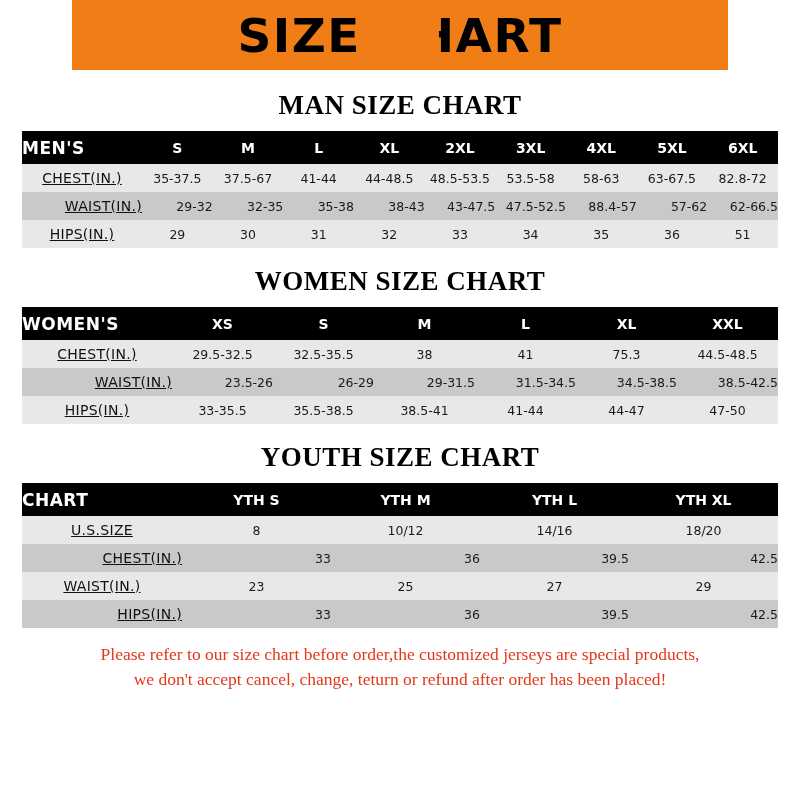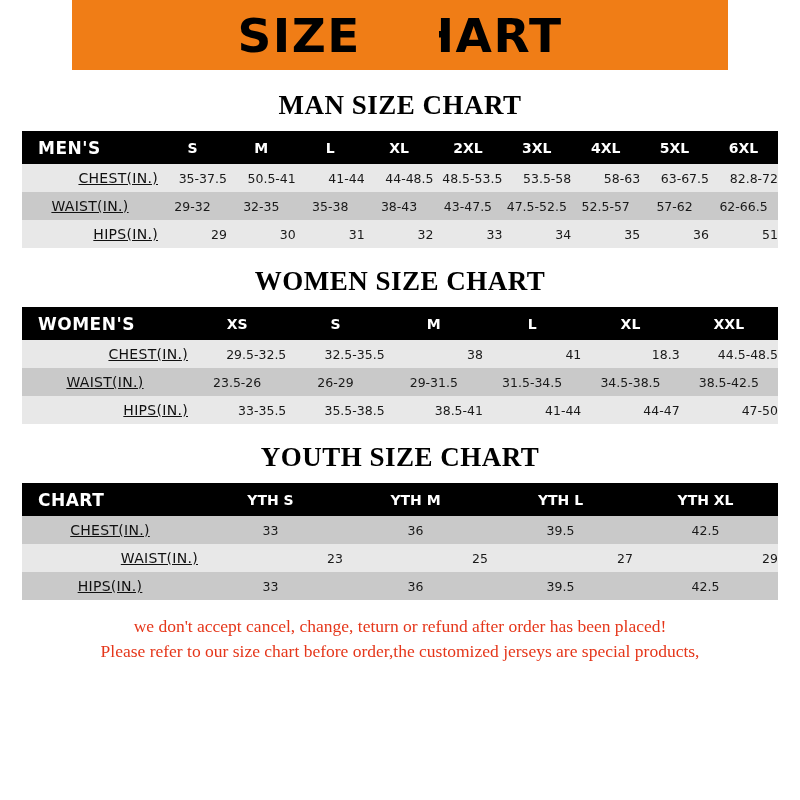--- a/index.html
+++ b/index.html
@@ -94,32 +94,31 @@
   }
   table.size-table thead th {
     background: #000000;
     color: #ffffff;
     font-weight: bold;
     height: 33px;
     font-size: 14px;
   }
   table.size-table thead th.rowlabel {
     text-align: left;
-    padding-left: 16px;
     font-size: 17px;
     letter-spacing: 0.5px;
   }
   table.size-table tbody td.rowlabel {
     font-size: 14px;
     letter-spacing: 0.3px;
     color: #111111;
     text-decoration: underline;
   }
-  tr.light td { background: #e8e8e8; text-align: right; }
-  tr.dark td { background: #c9c9c9; }
+  tr.light td { background: #e8e8e8; }
+  tr.dark td { background: #c9c9c9; text-align: right; }
 
   .men-table td.rowlabel,
   .men-table th.rowlabel { width: 120px; }
   .women-table td.rowlabel,
   .women-table th.rowlabel { width: 150px; }
   .youth-table td.rowlabel,
   .youth-table th.rowlabel { width: 160px; }
 
   .footer-note {
     margin-top: 14px;
@@ -158,38 +157,38 @@
           <th>3XL</th>
           <th>4XL</th>
           <th>5XL</th>
           <th>6XL</th>
         </tr>
       </thead>
       <tbody>
         <tr class="light">
           <td class="rowlabel">CHEST(IN.)</td>
           <td>35-37.5</td>
-          <td>50.5-41</td>
+          <td>37.5-67</td>
           <td>41-44</td>
           <td>44-48.5</td>
           <td>48.5-53.5</td>
           <td>53.5-58</td>
           <td>58-63</td>
           <td>63-67.5</td>
           <td>82.8-72</td>
         </tr>
         <tr class="dark">
           <td class="rowlabel">WAIST(IN.)</td>
           <td>29-32</td>
           <td>32-35</td>
           <td>35-38</td>
           <td>38-43</td>
           <td>43-47.5</td>
           <td>47.5-52.5</td>
-          <td>52.5-57</td>
+          <td>88.4-57</td>
           <td>57-62</td>
           <td>62-66.5</td>
         </tr>
         <tr class="light">
           <td class="rowlabel">HIPS(IN.)</td>
           <td>29</td>
           <td>30</td>
           <td>31</td>
           <td>32</td>
           <td>33</td>
@@ -214,21 +213,21 @@
           <th>XXL</th>
         </tr>
       </thead>
       <tbody>
         <tr class="light">
           <td class="rowlabel">CHEST(IN.)</td>
           <td>29.5-32.5</td>
           <td>32.5-35.5</td>
           <td>38</td>
           <td>41</td>
-          <td>18.3</td>
+          <td>75.3</td>
           <td>44.5-48.5</td>
         </tr>
         <tr class="dark">
           <td class="rowlabel">WAIST(IN.)</td>
           <td>23.5-26</td>
           <td>26-29</td>
           <td>29-31.5</td>
           <td>31.5-34.5</td>
           <td>34.5-38.5</td>
           <td>38.5-42.5</td>
@@ -250,20 +249,27 @@
       <thead>
         <tr>
           <th class="rowlabel">CHART</th>
           <th>YTH S</th>
           <th>YTH M</th>
           <th>YTH L</th>
           <th>YTH XL</th>
         </tr>
       </thead>
       <tbody>
+        <tr class="light">
+          <td class="rowlabel">U.S.SIZE</td>
+          <td>8</td>
+          <td>10/12</td>
+          <td>14/16</td>
+          <td>18/20</td>
+        </tr>
         <tr class="dark">
           <td class="rowlabel">CHEST(IN.)</td>
           <td>33</td>
           <td>36</td>
           <td>39.5</td>
           <td>42.5</td>
         </tr>
         <tr class="light">
           <td class="rowlabel">WAIST(IN.)</td>
           <td>23</td>
@@ -275,18 +281,18 @@
           <td class="rowlabel">HIPS(IN.)</td>
           <td>33</td>
           <td>36</td>
           <td>39.5</td>
           <td>42.5</td>
         </tr>
       </tbody>
     </table>
 
     <div class="footer-note">
+      <span class="line">Please refer to our size chart before order,the customized jerseys are special products,</span>
       <span class="line">we don't accept cancel, change, teturn or refund after order has been placed!</span>
-      <span class="line">Please refer to our size chart before order,the customized jerseys are special products,</span>
     </div>
 
   </div>
 </div>
 
 </body></html>

